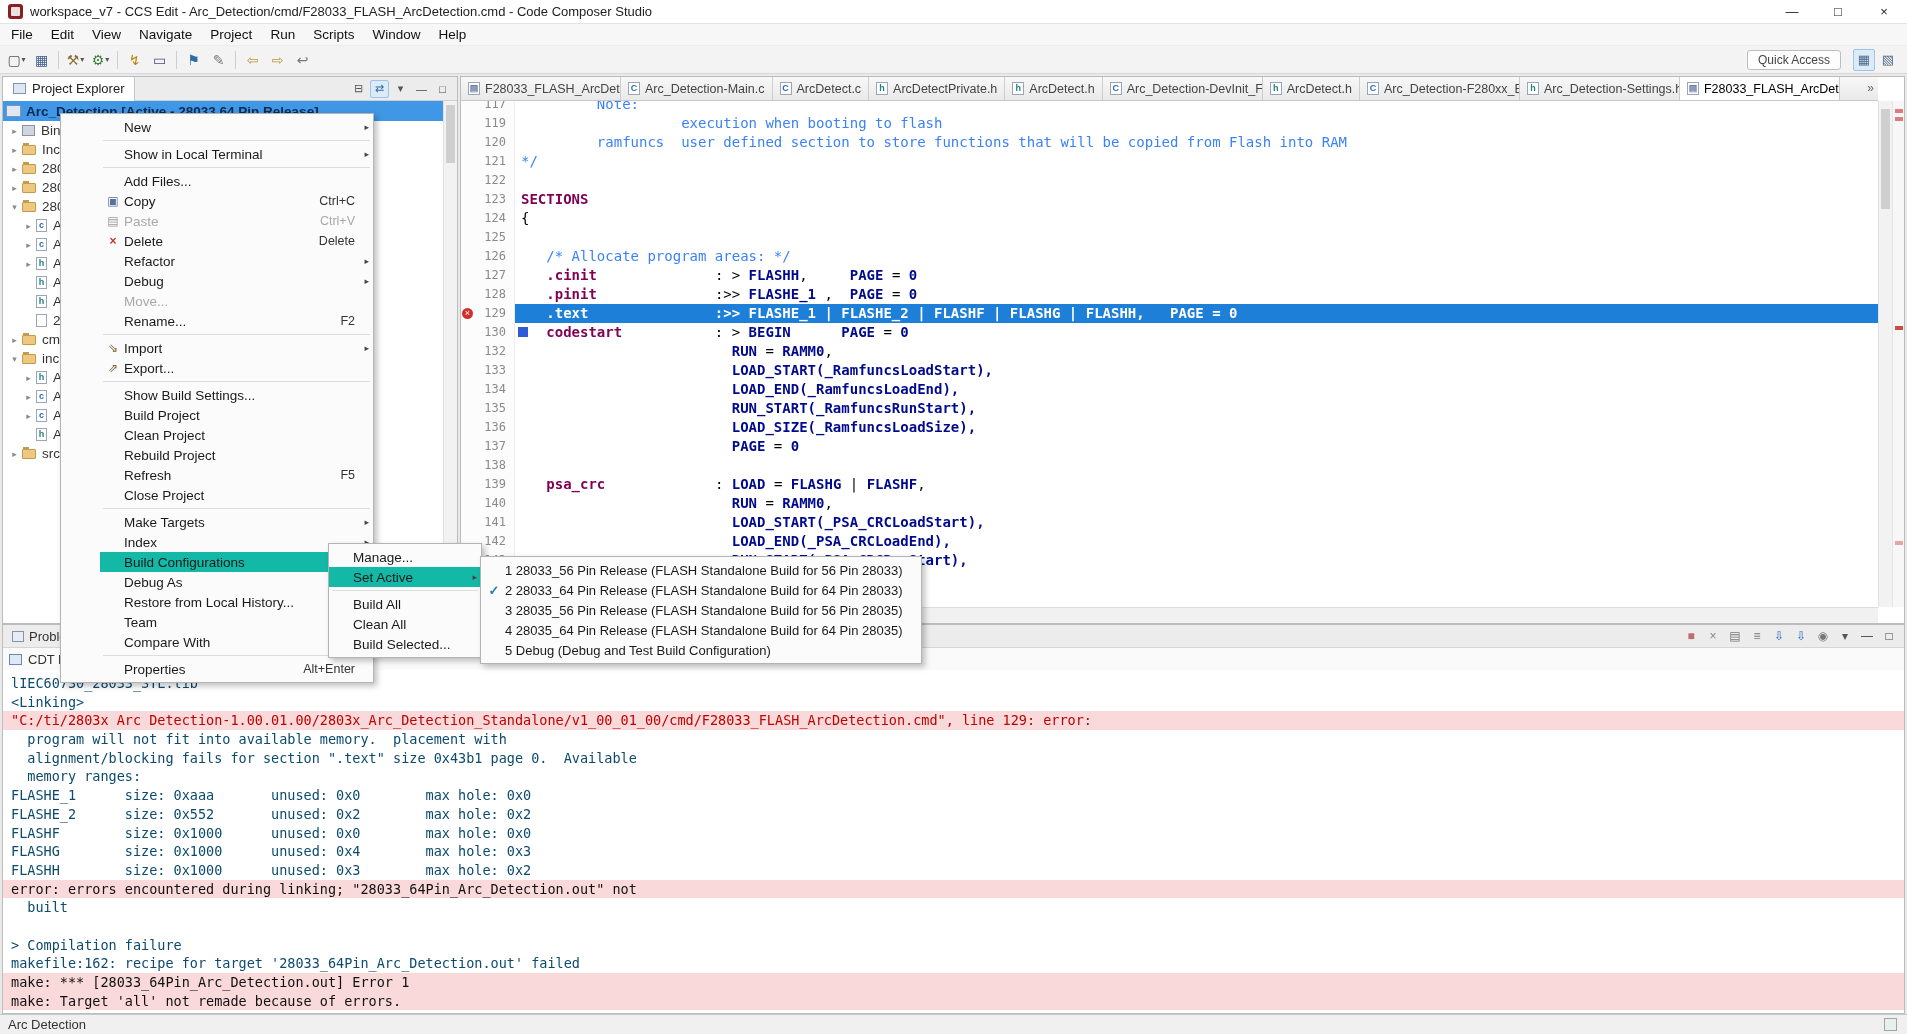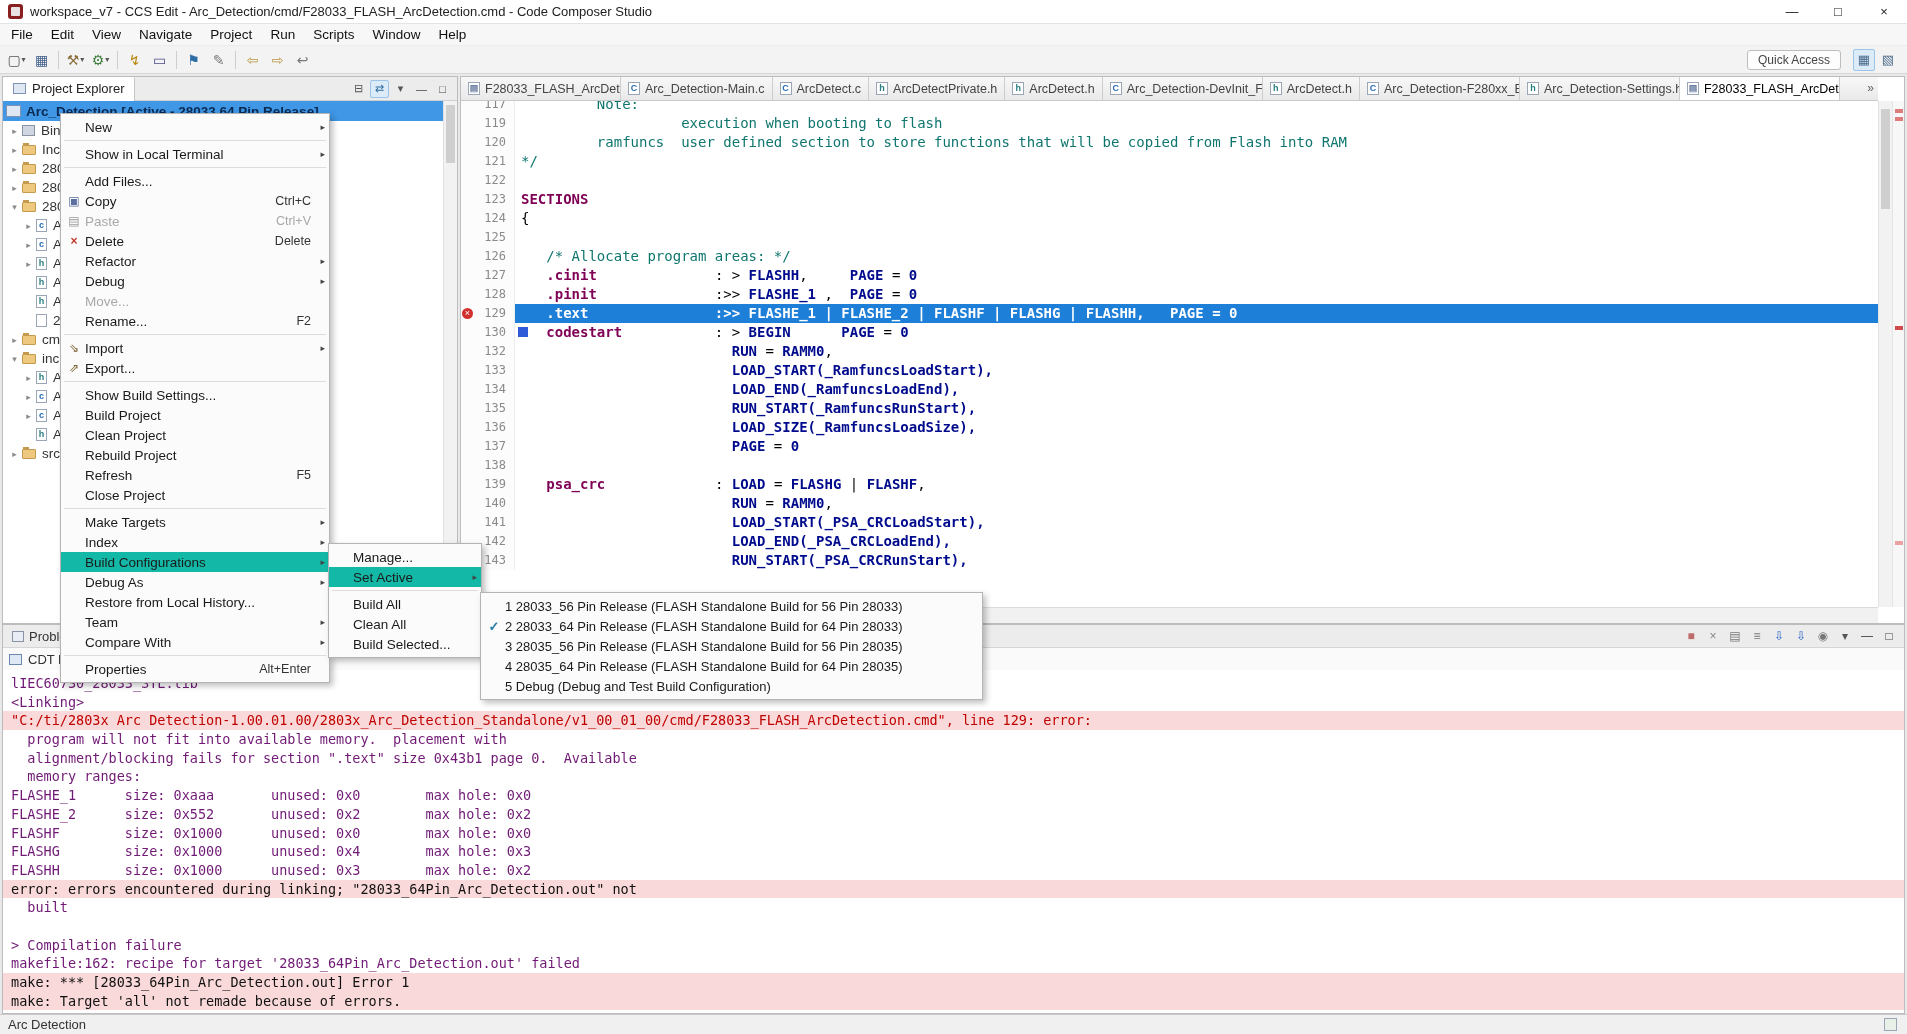--- a/index.html
+++ b/index.html
@@ -64,21 +64,21 @@
   .etab.active{background:#ffffff;color:#000;border-bottom:1px solid #fff;margin-bottom:-1px;}
   .etab-ico{width:12px;height:13px;background:#fff;border:1px solid #9aa5b5;font-size:9px;line-height:11px;text-align:center;font-weight:bold;margin-right:5px;flex:none;}
   .tab-overflow{position:absolute;right:30px;top:4px;font-size:12px;color:#666;}
   .code-area{position:absolute;left:0;top:24px;right:26px;bottom:16px;overflow:hidden;background:#fff;}
   #code-lines{margin-top:-6px;}
   .crow{display:flex;height:19px;line-height:19px;font-family:"DejaVu Sans Mono",monospace;font-size:14px;white-space:pre;}
   .cruler{width:14px;position:relative;flex:none;background:#fcfcfc;}
   .clnum{width:40px;text-align:right;padding-right:8px;color:#8a8a8a;font-size:12px;flex:none;background:#fcfcfc;border-right:1px solid #eee;}
   .ctext{flex:1;position:relative;padding-left:6px;}
   .crow.sel .ctext{background:#1e7fd8;}
-  .sc{color:#0f766e;}
+  .sc{color:#3b82f6;}
   .sk{color:#7f0055;font-weight:bold;}
   .sm{color:#000a8c;font-weight:bold;}
   .sp{color:#000;}
   .ssel{color:#ffffff;font-weight:bold;}
   .err-dot{position:absolute;left:1px;top:4px;width:11px;height:11px;border-radius:50%;background:#d1302c;color:#fff;font-size:9px;line-height:11px;text-align:center;font-family:"Liberation Sans",sans-serif;}
   .occ-square{position:absolute;left:3px;top:4px;width:10px;height:10px;background:#2f5bd8;}
   .vscroll{position:absolute;right:12px;top:24px;width:14px;bottom:16px;background:#f2f2f2;border-left:1px solid #e2e2e2;}
   .vthumb{position:absolute;left:2px;right:2px;top:8px;height:100px;background:#cfcfcf;}
   .overview{position:absolute;right:0;top:24px;width:12px;bottom:16px;background:#f7f7f7;border-left:1px solid #e5e5e5;}
   .ov-mark{position:absolute;left:2px;width:8px;height:4px;}
@@ -88,33 +88,33 @@
   
   .con-row1{height:23px;background:#ececec;border-bottom:1px solid #d5d5d5;display:flex;align-items:center;}
   .con-tab{display:flex;align-items:center;height:23px;padding:0 9px;font-size:13px;color:#333;border-right:1px solid #d5d5d5;}
   .con-tab.active{background:#fafafa;}
   .con-tab-ico{width:12px;height:11px;border:1px solid #8a93a4;background:#e8edf5;margin-right:5px;}
   .con-icons{margin-left:auto;display:flex;align-items:center;margin-right:4px;}
   .ci{width:20px;height:18px;display:flex;align-items:center;justify-content:center;font-size:12px;margin:0 1px;border-radius:2px;}
   .con-row2{height:22px;background:#fafafa;display:flex;align-items:center;font-size:13px;color:#333;padding-left:6px;}
   .con-title-ico{width:13px;height:11px;background:#dfe9f5;border:1px solid #6a87b0;margin-right:6px;}
   .con-body{position:absolute;top:45px;left:0;right:0;bottom:0;background:#fff;overflow:hidden;font-family:"DejaVu Sans Mono",monospace;font-size:13.5px;padding-top:4px;}
-  .conline{height:18.7px;line-height:18.7px;white-space:pre;padding-left:8px;color:#701a75;}
+  .conline{height:18.7px;line-height:18.7px;white-space:pre;padding-left:8px;color:#0c4a6e;}
   .conline.error-path{background:#f9d9d9;color:#c00000;}
   .conline.error-line{background:#f9d9d9;color:#111;}
 
   
   .statusbar{position:absolute;left:0;right:0;top:1014px;height:20px;background:#f0f0f0;border-top:1px solid #c9c9c9;display:flex;align-items:center;font-size:13px;color:#333;padding-left:8px;}
   .sb-right{margin-left:auto;margin-right:10px;width:13px;height:13px;border:1px solid #9aa5b5;background:#e8f0e8;}
 
   
   .menu{position:absolute;background:#fbfbfb;border:1px solid #b4b4b4;box-shadow:3px 3px 6px rgba(0,0,0,.25);padding:3px 0;}
-  #context-menu{left:60px;top:113px;width:270px;z-index:200;}
+  #context-menu{left:60px;top:113px;width:314px;z-index:200;padding-left:39px;}
   #submenu{left:328px;top:543px;width:154px;z-index:201;}
-  #config-menu{left:480px;top:592px;width:503px;z-index:202;}
+  #config-menu{left:480px;top:556px;width:442px;z-index:202;}
   .mitem{display:flex;align-items:center;height:20px;padding:0 4px 0 2px;font-size:13.5px;color:#1a1a1a;}
   #config-menu .mitem{font-size:13px;}
   .mi-ico{width:22px;text-align:center;font-size:12px;flex:none;}
   .mi-check{color:#2a7fa8;font-weight:bold;font-size:13px;}
   .mi-label{flex:1;white-space:nowrap;overflow:hidden;}
   .mi-short{margin-left:18px;color:#333;font-size:12.5px;flex:none;}
   .mi-arrow{width:14px;text-align:right;font-size:9px;color:#444;flex:none;}
   .mitem.disabled,.mitem.disabled .mi-short{color:#a8a8a8;}
   .mitem.highlighted{background:#14b8a6;}
   .msep{height:1px;background:#dcdcdc;margin:3px 3px;}

